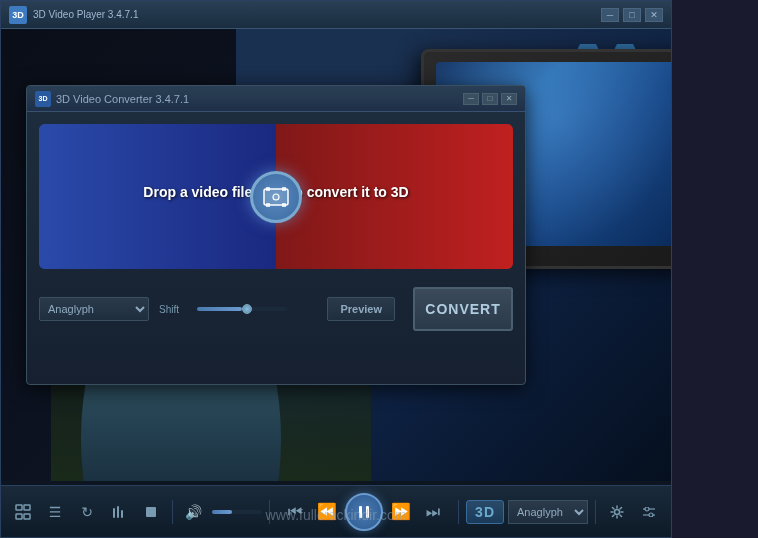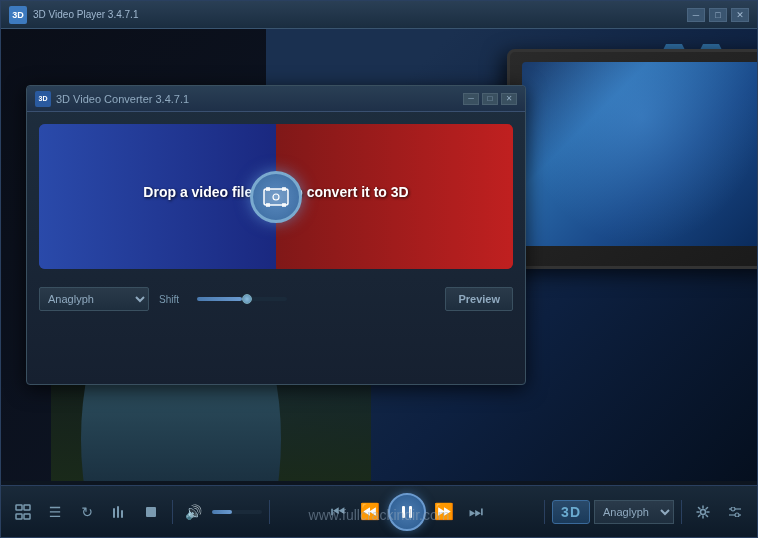--- a/index.html
+++ b/index.html
@@ -7,21 +7,21 @@
       width: 758px;
       height: 538px;
       overflow: hidden;
       background: #1a1a2e;
       font-family: Arial, sans-serif;
       position: relative;
     }
 
     
     .outer-window {
-      width: 758px;
+      width: 672px;
       height: 538px;
       background: linear-gradient(180deg, #1c2a3a 0%, #0d1520 100%);
       position: relative;
       border: 1px solid #2a4060;
     }
 
     
     .title-bar {
       height: 28px;
       background: linear-gradient(180deg, #2a3f55 0%, #1a2d40 100%);
@@ -673,20 +673,21 @@
             <span class="slider-label">Shift</span>
             <div class="slider-track">
               <div class="slider-fill" style="width:50%;"></div>
               <div class="slider-thumb" style="left:50%;"></div>
             </div>
           </div>
         </div>
 
         <button class="preview-btn">Preview</button>
 
+        <button class="convert-btn">CONVERT</button>
       </div>
 
     </div>
 
   </div>
 
   <div class="progress-bar-area">
     <div class="progress-fill"></div>
   </div>
 

